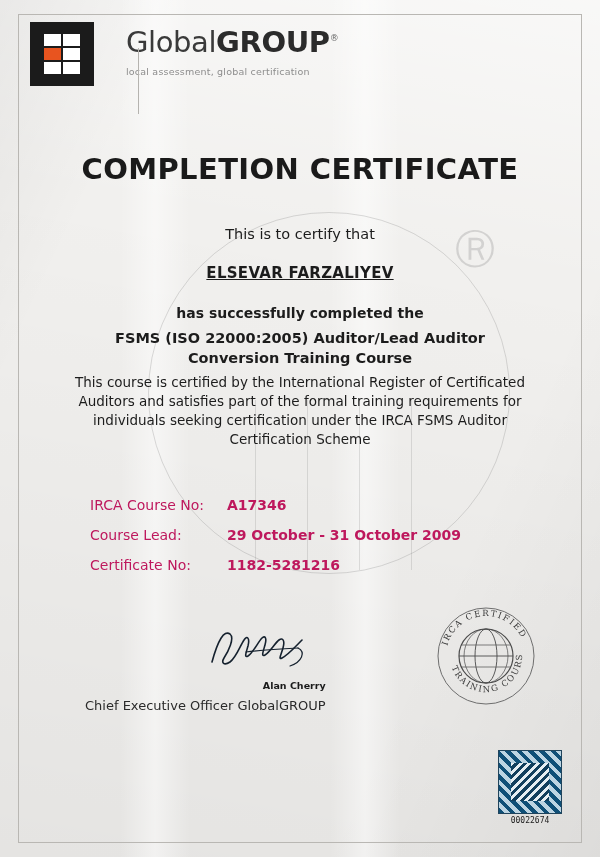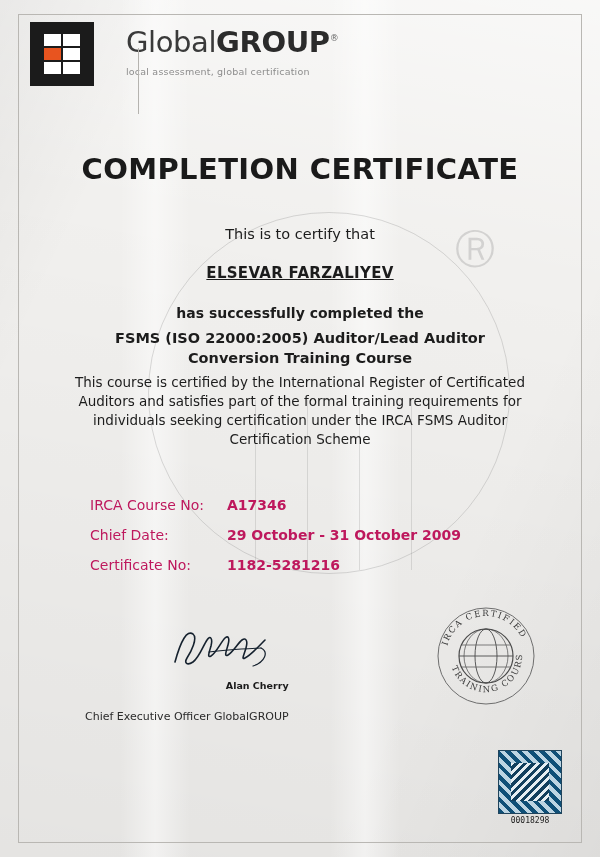--- a/index.html
+++ b/index.html
@@ -221,22 +221,22 @@
     width: 120px;
     height: 52px;
   }
   .sig-name {
     margin-top: 2px;
     font-size: 9.5px;
     font-weight: bold;
     color: #1a1a1a;
   }
   .sig-role {
-    margin-top: 19px;
-    font-size: 11px;
+    margin-top: 7px;
+    font-size: 13px;
     color: #2a2a2a;
   }
 
   
   .seal {
     position: absolute;
     left: 434px;
     top: 604px;
     width: 104px;
     height: 104px;
@@ -324,21 +324,21 @@
     <div>Conversion Training Course</div>
   </div>
   <div class="centered paragraph">This course is certified by the International Register of Certificated Auditors and satisfies part of the formal training requirements for individuals seeking certification under the IRCA FSMS Auditor Certification Scheme</div>
 
   <div class="details">
     <div class="details-row">
       <div class="details-label">IRCA Course No:</div>
       <div class="details-value">A17346</div>
     </div>
     <div class="details-row">
-      <div class="details-label">Chief Date:</div>
+      <div class="details-label">Course Lead:</div>
       <div class="details-value">29 October - 31 October 2009</div>
     </div>
     <div class="details-row">
       <div class="details-label">Certificate No:</div>
       <div class="details-value">1182-5281216</div>
     </div>
   </div>
 
   <div class="signature-block">
     <svg class="signature-mark" viewBox="0 0 120 52">
@@ -368,15 +368,15 @@
       </text>
       <text font-family="DejaVu Serif, serif" font-size="8.5" fill="#3a3a3a" letter-spacing="1.6">
         <textPath href="#arcBottom" startOffset="10%">TRAINING COURSE</textPath>
       </text>
     </svg>
   </div>
 
   <div class="hologram">
     <div class="hologram-inner"></div>
   </div>
-  <div class="hologram-code">00018298</div>
+  <div class="hologram-code">00022674</div>
 
 </div>
 
 </body></html>

